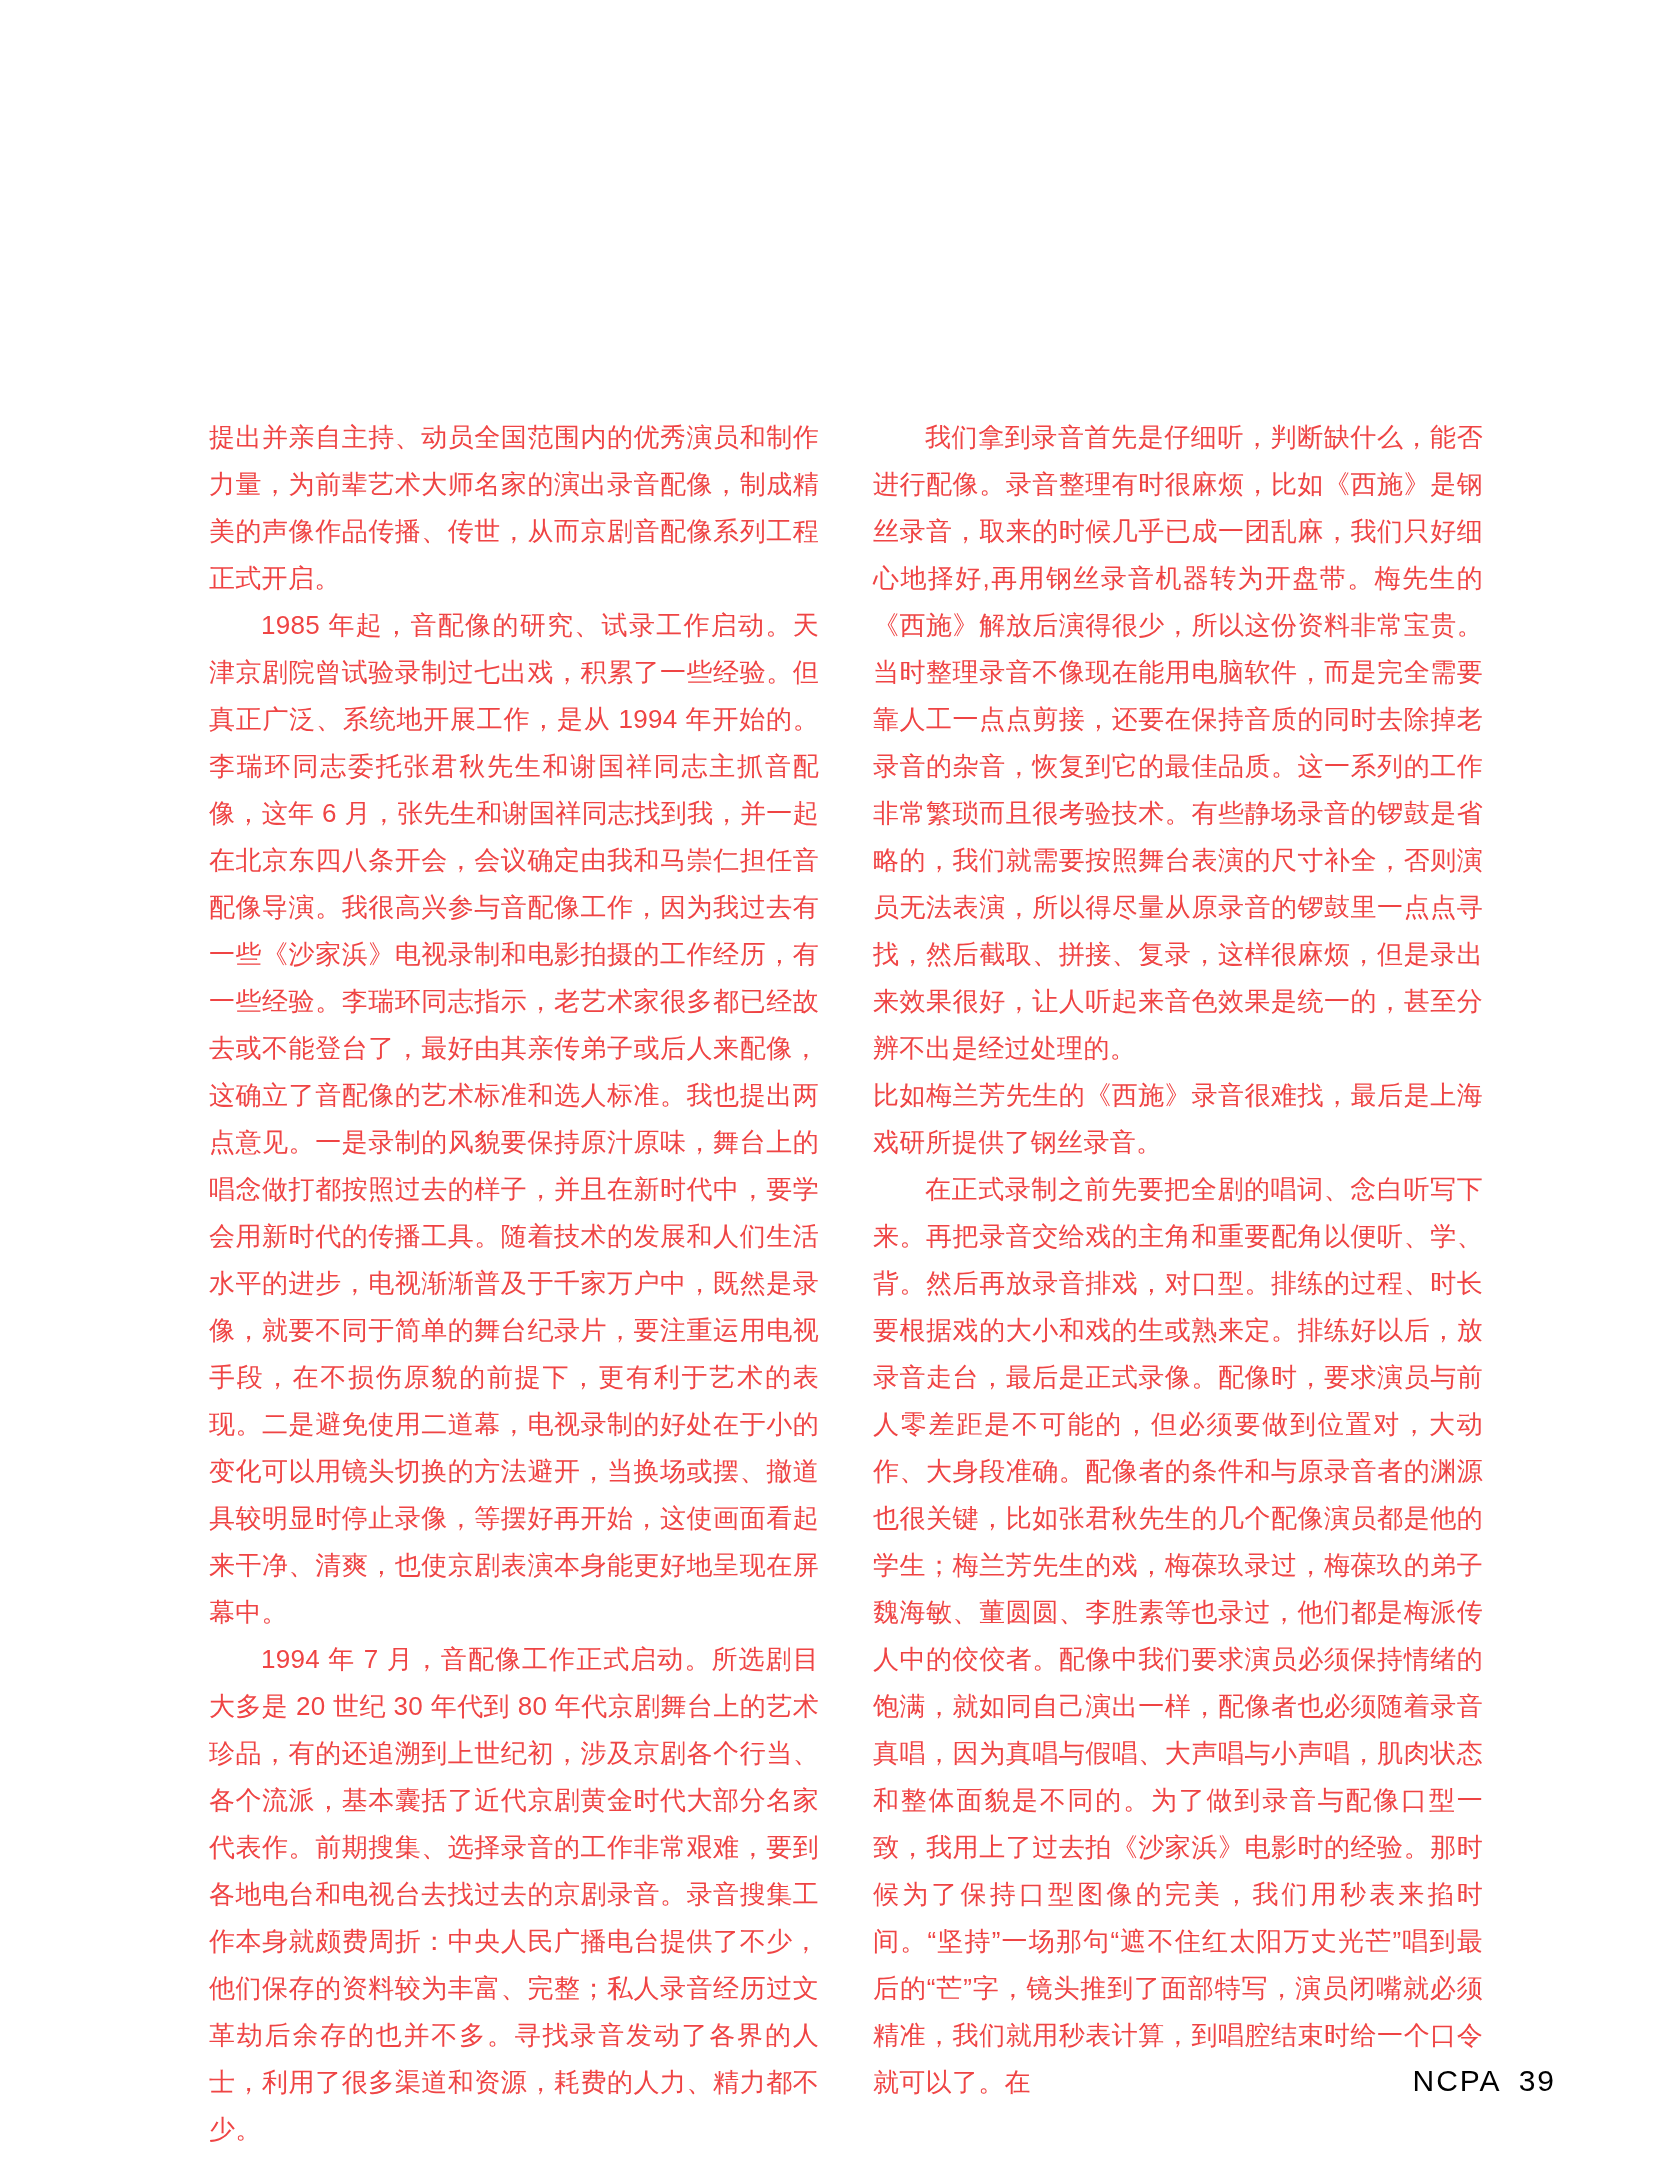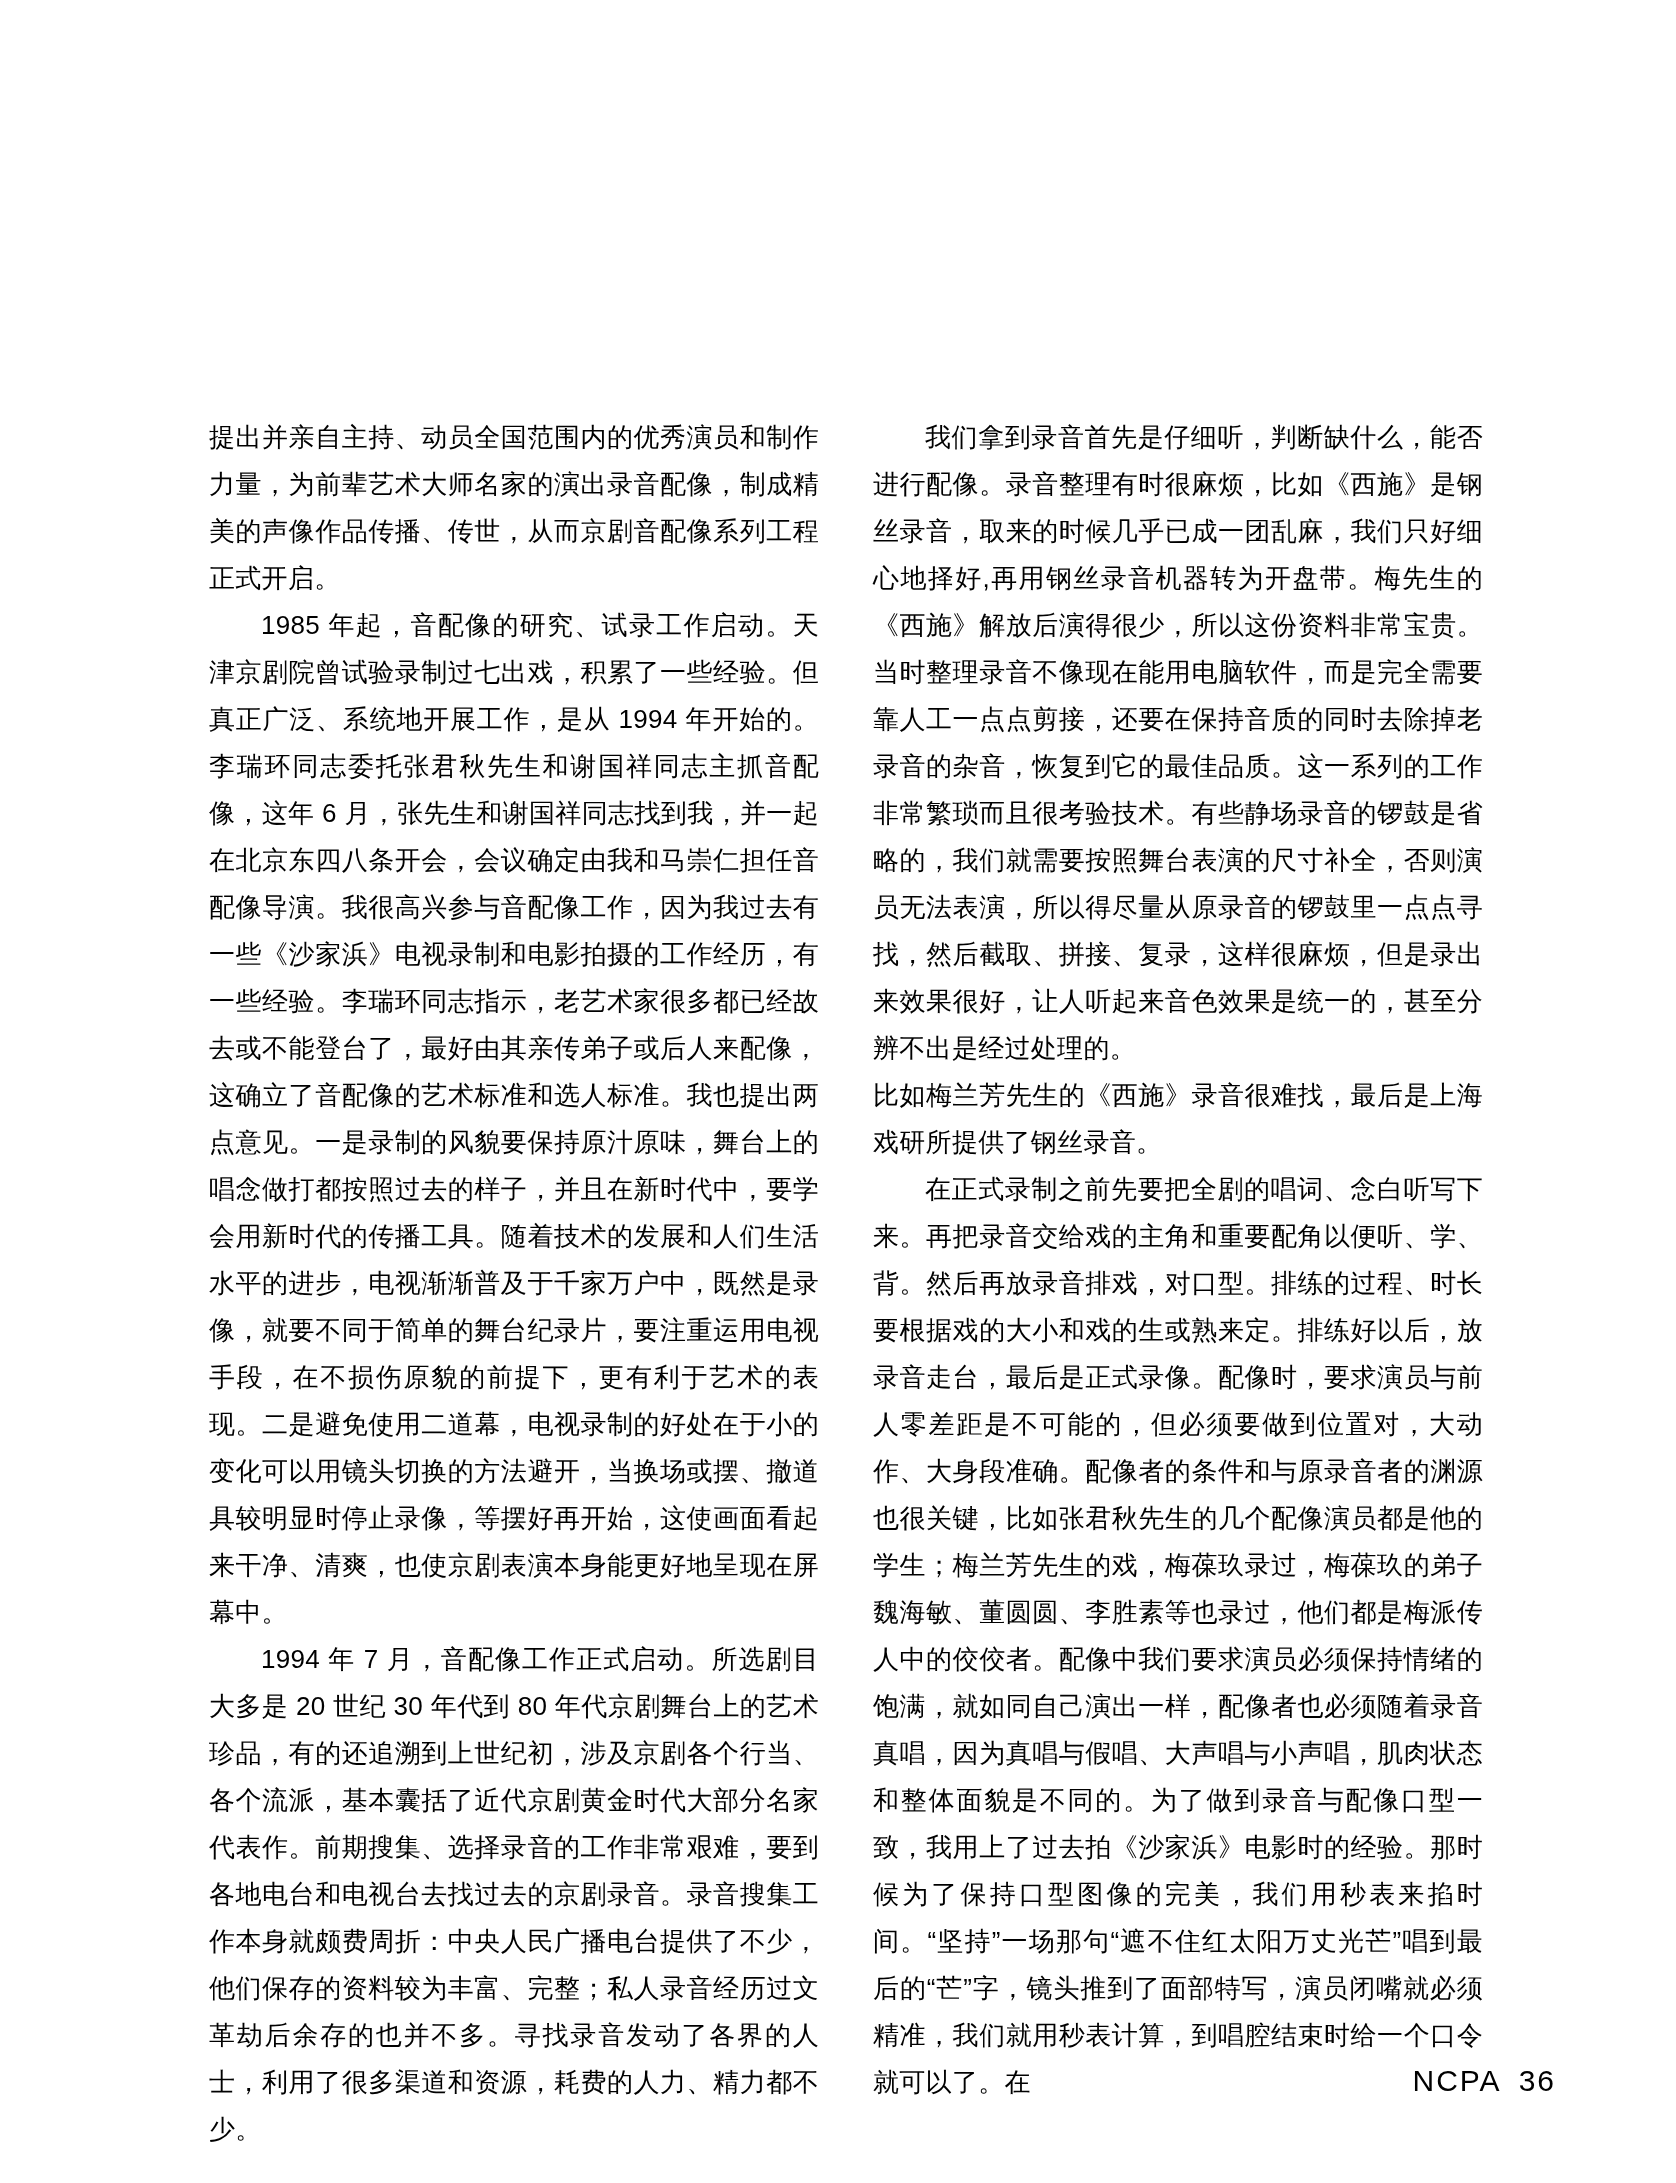--- a/index.html
+++ b/index.html
@@ -13,21 +13,21 @@
     position: relative;
     width: 1676px;
     height: 2183px;
     background: #ffffff;
     overflow: hidden;
   }
   .column {
     position: absolute;
     top: 414px;
     width: 610px;
-    color: #000000;
+    color: #ef4444;
     font-size: 26px;
     line-height: 47px;
     font-weight: 400;
     text-align: justify;
     text-justify: inter-ideograph;
     letter-spacing: 0.3px;
   }
   .column-left  { left: 209px; }
   .column-right { left: 873px; }
   .para { margin: 0; }
@@ -55,17 +55,17 @@
     <p class="para indent">1994 年 7 月，音配像工作正式启动。所选剧目大多是 20 世纪 30 年代到 80 年代京剧舞台上的艺术珍品，有的还追溯到上世纪初，涉及京剧各个行当、各个流派，基本囊括了近代京剧黄金时代大部分名家代表作。前期搜集、选择录音的工作非常艰难，要到各地电台和电视台去找过去的京剧录音。录音搜集工作本身就颇费周折：中央人民广播电台提供了不少，他们保存的资料较为丰富、完整；私人录音经历过文革劫后余存的也并不多。寻找录音发动了各界的人士，利用了很多渠道和资源，耗费的人力、精力都不少。</p>
   </div>
 
   <div class="column column-right">
     <p class="para indent">我们拿到录音首先是仔细听，判断缺什么，能否进行配像。录音整理有时很麻烦，比如《西施》是钢丝录音，取来的时候几乎已成一团乱麻，我们只好细心地择好,再用钢丝录音机器转为开盘带。梅先生的《西施》解放后演得很少，所以这份资料非常宝贵。当时整理录音不像现在能用电脑软件，而是完全需要靠人工一点点剪接，还要在保持音质的同时去除掉老录音的杂音，恢复到它的最佳品质。这一系列的工作非常繁琐而且很考验技术。有些静场录音的锣鼓是省略的，我们就需要按照舞台表演的尺寸补全，否则演员无法表演，所以得尽量从原录音的锣鼓里一点点寻找，然后截取、拼接、复录，这样很麻烦，但是录出来效果很好，让人听起来音色效果是统一的，甚至分辨不出是经过处理的。</p>
     <p class="para">比如梅兰芳先生的《西施》录音很难找，最后是上海戏研所提供了钢丝录音。</p>
     <p class="para indent">在正式录制之前先要把全剧的唱词、念白听写下来。再把录音交给戏的主角和重要配角以便听、学、背。然后再放录音排戏，对口型。排练的过程、时长要根据戏的大小和戏的生或熟来定。排练好以后，放录音走台，最后是正式录像。配像时，要求演员与前人零差距是不可能的，但必须要做到位置对，大动作、大身段准确。配像者的条件和与原录音者的渊源也很关键，比如张君秋先生的几个配像演员都是他的学生；梅兰芳先生的戏，梅葆玖录过，梅葆玖的弟子魏海敏、董圆圆、李胜素等也录过，他们都是梅派传人中的佼佼者。配像中我们要求演员必须保持情绪的饱满，就如同自己演出一样，配像者也必须随着录音真唱，因为真唱与假唱、大声唱与小声唱，肌肉状态和整体面貌是不同的。为了做到录音与配像口型一致，我用上了过去拍《沙家浜》电影时的经验。那时候为了保持口型图像的完美，我们用秒表来掐时间。“坚持”一场那句“遮不住红太阳万丈光芒”唱到最后的“芒”字，镜头推到了面部特写，演员闭嘴就必须精准，我们就用秒表计算，到唱腔结束时给一个口令就可以了。在</p>
   </div>
 
   <div class="page-footer">
-    <span class="journal-name">NCPA</span><span class="page-number">36</span>
+    <span class="journal-name">NCPA</span><span class="page-number">39</span>
   </div>
 
 </div>
 
 
 </body></html>

